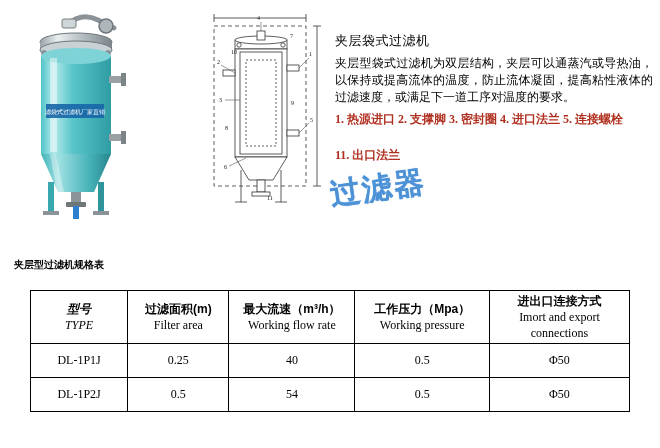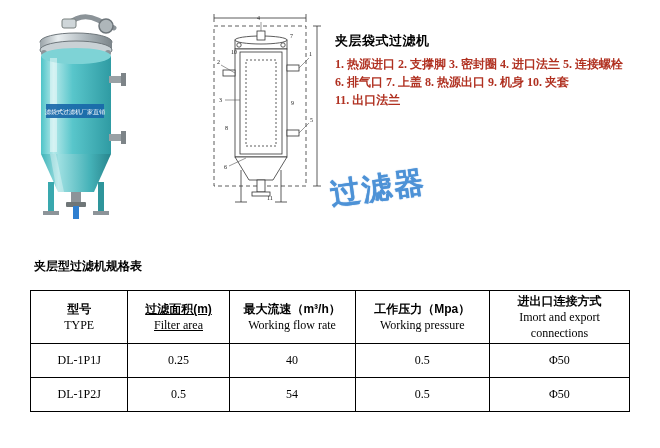--- a/index.html
+++ b/index.html
@@ -16,21 +16,21 @@
   
   .photo{position:absolute;left:10px;top:6px;width:190px;height:215px;}
   .photo svg{display:block;}
 
   
   .drawing{position:absolute;left:205px;top:10px;width:120px;height:200px;}
 
   
   .txt{position:absolute;left:335px;top:32px;width:318px;}
   .txt h2{
-    font-size:13px;font-weight:bold;margin:0 0 5px 0;
+    font-size:13px;font-weight:normal;margin:0 0 5px 0;
     font-family:"Liberation Sans", sans-serif;letter-spacing:0.5px;
   }
   .txt p{
     font-size:12px;line-height:17px;margin:0;
     text-align:justify;
     font-family:"Liberation Sans", sans-serif;
   }
   .txt .parts{margin-top:4px;color:#b03020;font-weight:bold;font-size:12px;line-height:18px;}
   .txt .parts span{white-space:nowrap;}
 
@@ -40,43 +40,43 @@
     font-size:30px;color:#2f7fd0;font-weight:bold;
     font-family:"Liberation Serif", serif;
     transform:rotate(-8deg);
     opacity:.85;
     letter-spacing:2px;
     text-shadow:0 0 1px #2f7fd0;
   }
 
   
   .caption{
-    position:absolute;left:34px;top:258px;
-    font-size:12px;font-weight:bold;
+    position:absolute;left:14px;top:258px;
+    font-size:10px;font-weight:bold;
     font-family:Liberation Mono, monospace;
   }
 
   
   table{
     position:absolute;left:30px;top:290px;
     width:600px;border-collapse:collapse;
     font-size:12px;
   }
   th,td{
     border:1px solid #000;
     text-align:center;
     vertical-align:middle;
     padding:2px 3px;
     font-weight:normal;
     font-family:"Liberation Serif", serif;
   }
   thead th{height:46px;line-height:16px;}
   tbody td{height:29px;font-family:Liberation Serif, serif;}
-  .c1{width:100px;}
-  .c2{width:105px;text-decoration:underline;}
+  .c1{width:100px;font-style:italic;}
+  .c2{width:105px;}
   .c3{width:130px;}
   .c4{width:140px;}
   .c5{width:145px;}
   .hdr-zh{font-family:"Liberation Sans", sans-serif;font-weight:bold;}
   .hdr-en{font-family:"Liberation Serif", serif;}
 </style>
 </head>
 <body>
 
 <div class="stage">
@@ -201,23 +201,24 @@
         <text x="20" y="120">8</text>
         <text x="86" y="95">9</text>
         <text x="26" y="44">10</text>
         <text x="62" y="190">11</text>
       </g>
     </svg>
   </div>
 
   <div class="txt">
     <h2>夹层袋式过滤机</h2>
+    <p>夹层型袋式过滤机为双层结构，夹层可以通蒸汽或导热油，以保持或提高流体的温度，防止流体凝固，提高粘性液体的过滤速度，或满足下一道工序对温度的要求。</p>
     <div class="parts">
       <span>1. 热源进口  2. 支撑脚  3. 密封圈  4. 进口法兰  5. 连接螺栓</span><br>
-      <span>6. 排气口  7. 上盖  8. 热源出口  9. 机身  10. 夹套</span><br>
+      <br>
       <span>11. 出口法兰</span>
     </div>
   </div>
 
   <div class="watermark">过滤器</div>
 
   <div class="caption">夹层型过滤机规格表</div>
 
   <table>
     <thead>

